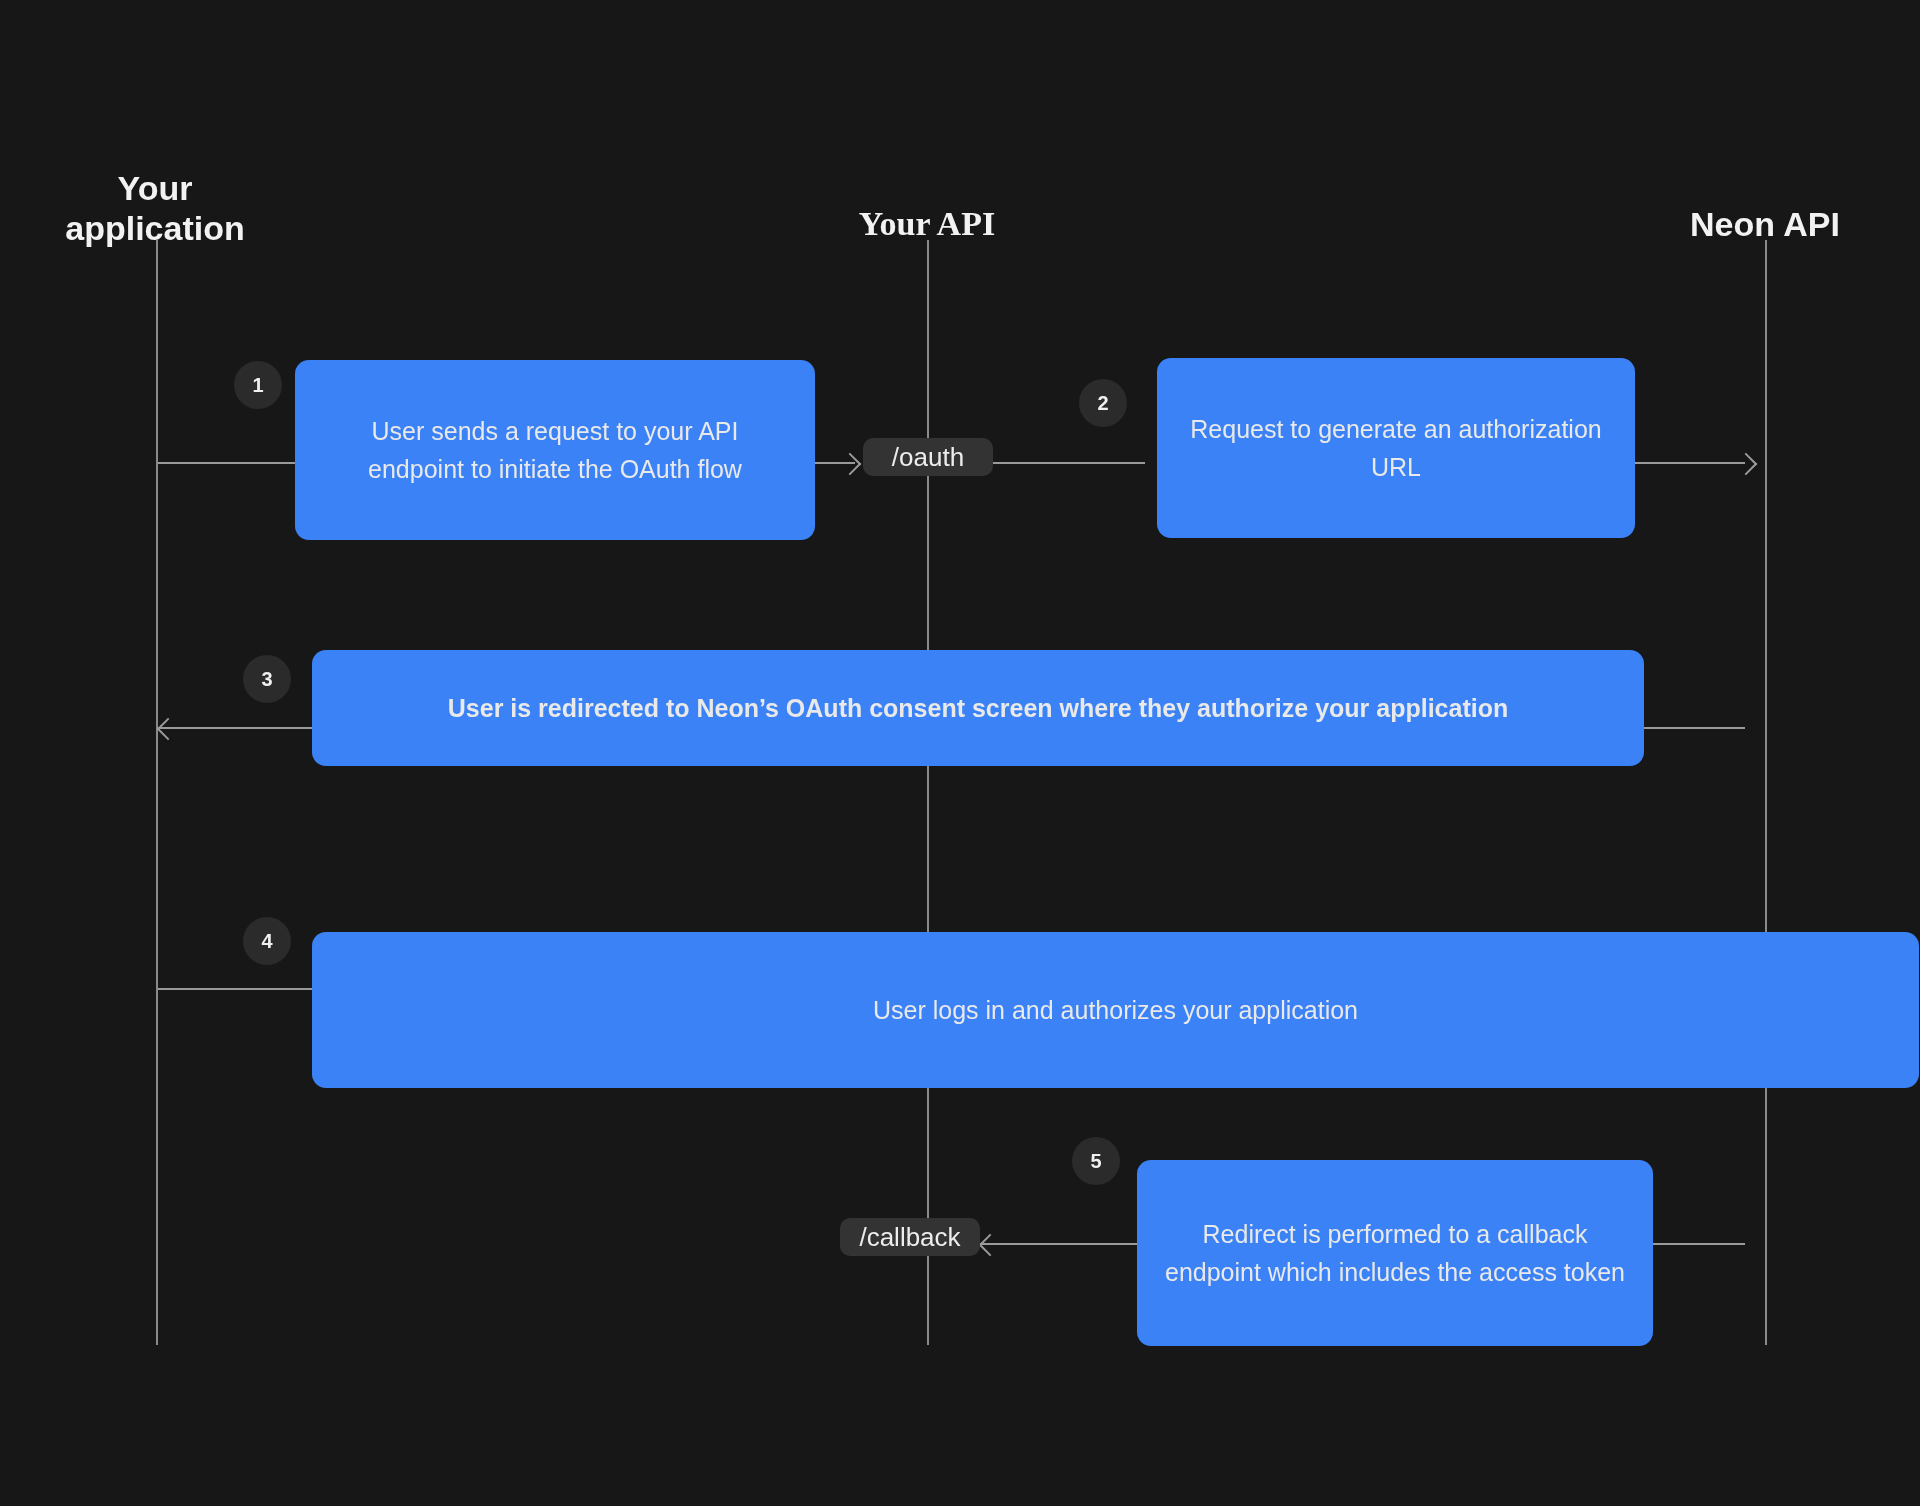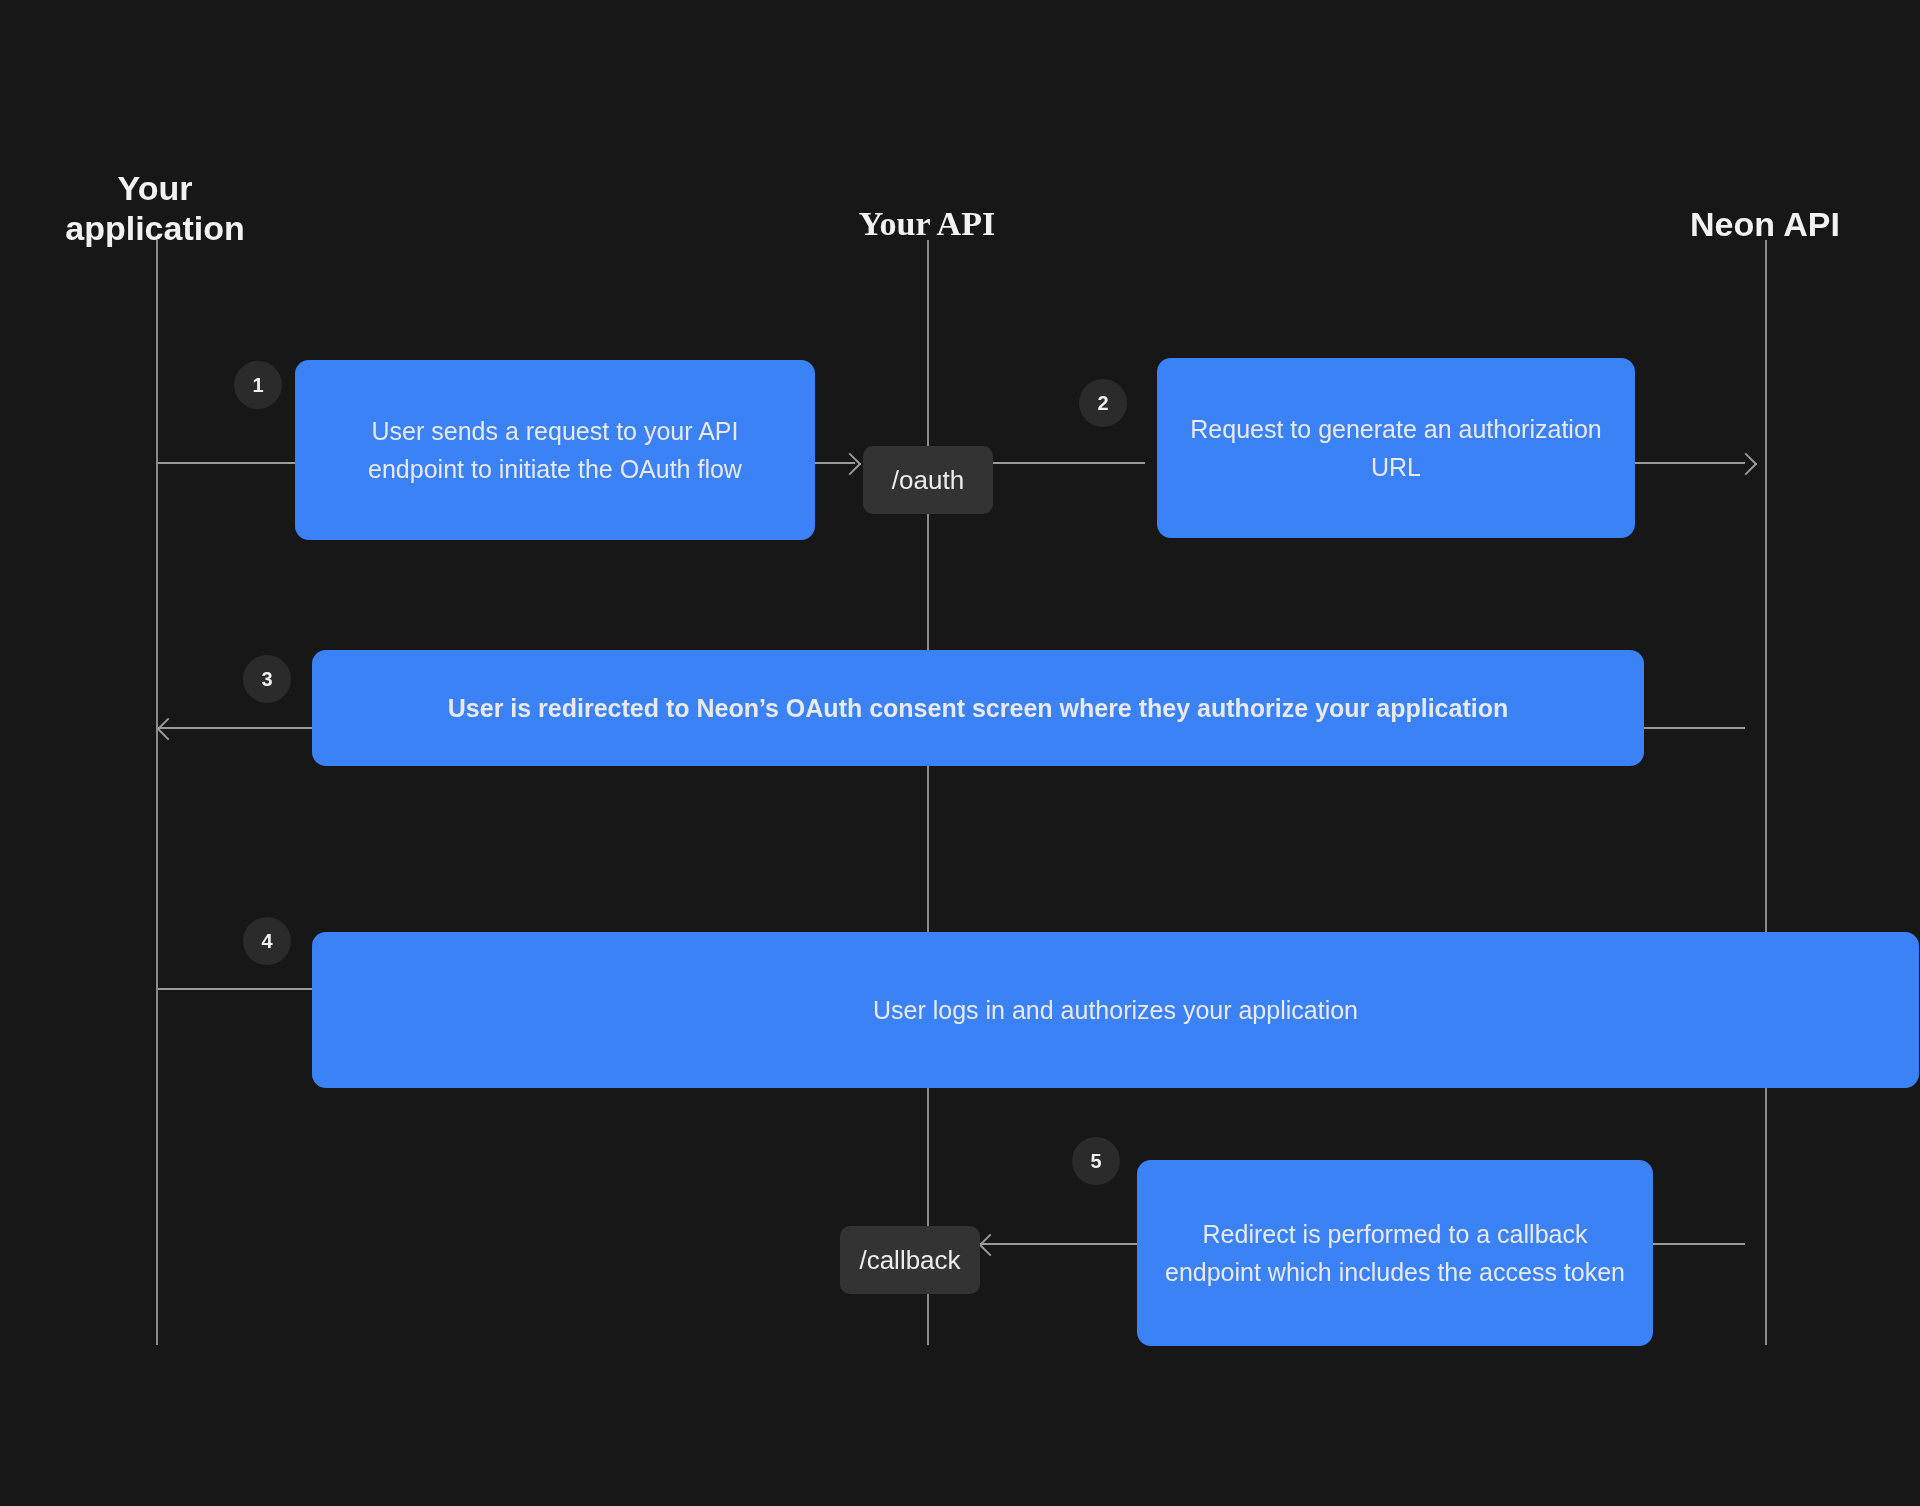--- a/index.html
+++ b/index.html
@@ -99,23 +99,22 @@
     position: absolute;
     background: #333333;
     border-radius: 10px;
     color: #ededed;
     font-size: 26px;
     display: flex;
     align-items: center;
     justify-content: center;
     z-index: 6;
     padding: 12px 16px;
-    height: 68px;
+    height: 38px;
     box-sizing: border-box;
-    margin-top: 8px;
   }
   .pill-oauth    { left: 863px; top: 438px;  width: 130px; }
   .pill-callback { left: 840px; top: 1218px; width: 140px; }
 
   
   .conn {
     position: absolute;
     height: 2px;
     background: #9a9a9a;
   }

